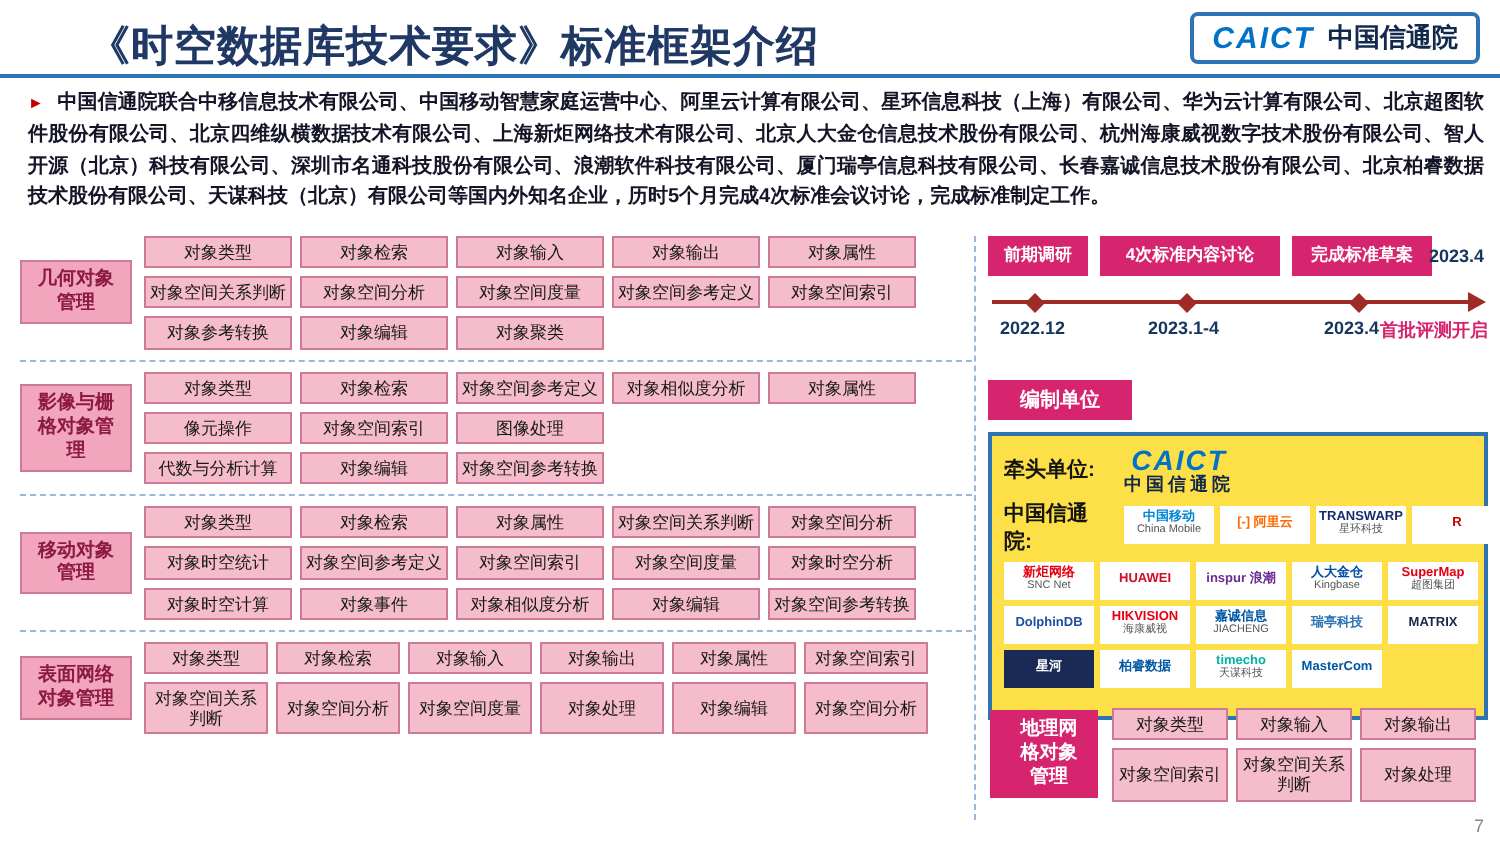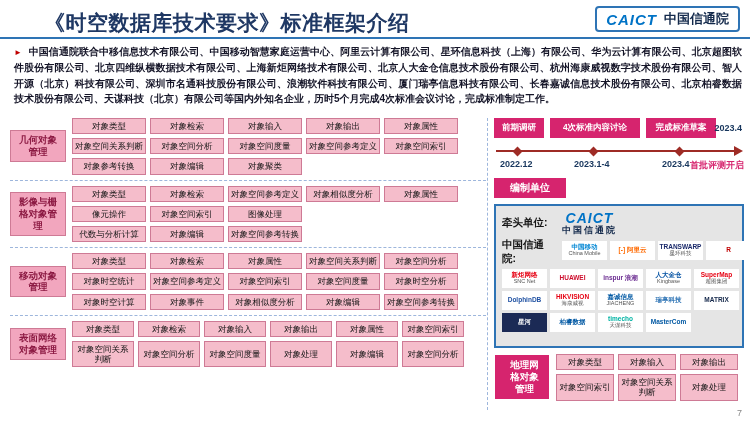--- a/index.html
+++ b/index.html
@@ -41,22 +41,22 @@
   .final-date{position:absolute;right:2px;top:5px;font-size:9px;font-weight:bold;color:#17365D;}
   .tl-line{position:absolute;left:2px;right:10px;top:32px;border-top:2px solid #9E2B25;}
   .tl-arrow{position:absolute;right:1px;top:28px;width:0;height:0;
             border-left:9px solid #9E2B25;border-top:5px solid transparent;border-bottom:5px solid transparent;}
   .dm{position:absolute;top:29.5px;width:7px;height:7px;background:#9E2B25;transform:rotate(45deg);}
   .d1{left:20px;} .d2{left:96px;} .d3{left:182px;}
   .dt{position:absolute;top:41px;font-size:9px;font-weight:bold;color:#17365D;}
   .dt1{left:6px;} .dt2{left:80px;} .dt3{left:168px;}
   .final-label{position:absolute;right:0;top:41px;font-size:9px;font-weight:bold;color:#D6246E;}
   .mgbox{background:#D6246E;color:#fff;font-weight:bold;text-align:center;padding-left:10px;}
-  .org-label{width:72px;margin:4px 0 6px;font-size:10px;padding:3px 0;}
-  .orgbox{border:2px solid #2E74B5;padding:5px 6px;height:144px;box-sizing:border-box;background:#e5e5e5;}
+  .org-label{width:72px;margin:16px 0 6px;font-size:10px;padding:3px 0;}
+  .orgbox{border:2px solid #2E74B5;padding:5px 6px;height:144px;box-sizing:border-box;background:#fde047;}
   .org-row{display:flex;align-items:center;gap:6px;margin-bottom:3px;}
   .org-key{font-size:10.5px;font-weight:bold;color:#141414;flex:none;width:54px;}
   .lead-logo{display:flex;flex-direction:column;align-items:center;line-height:1.05;}
   .lead-en{color:#0073C6;font-weight:bold;font-style:italic;font-size:14px;letter-spacing:1px;}
   .lead-cn{color:#13294B;font-weight:bold;font-size:9px;letter-spacing:2px;}
   .logo-row{display:flex;gap:3px;margin-bottom:3px;}
   .tile{width:45px;height:19px;flex:none;display:flex;flex-direction:column;align-items:center;
         justify-content:center;overflow:hidden;background:#fff;line-height:1.05;}
   .nm{font-size:6.5px;font-weight:bold;white-space:nowrap;}
   .sb{font-size:5.5px;color:#555;white-space:nowrap;}

